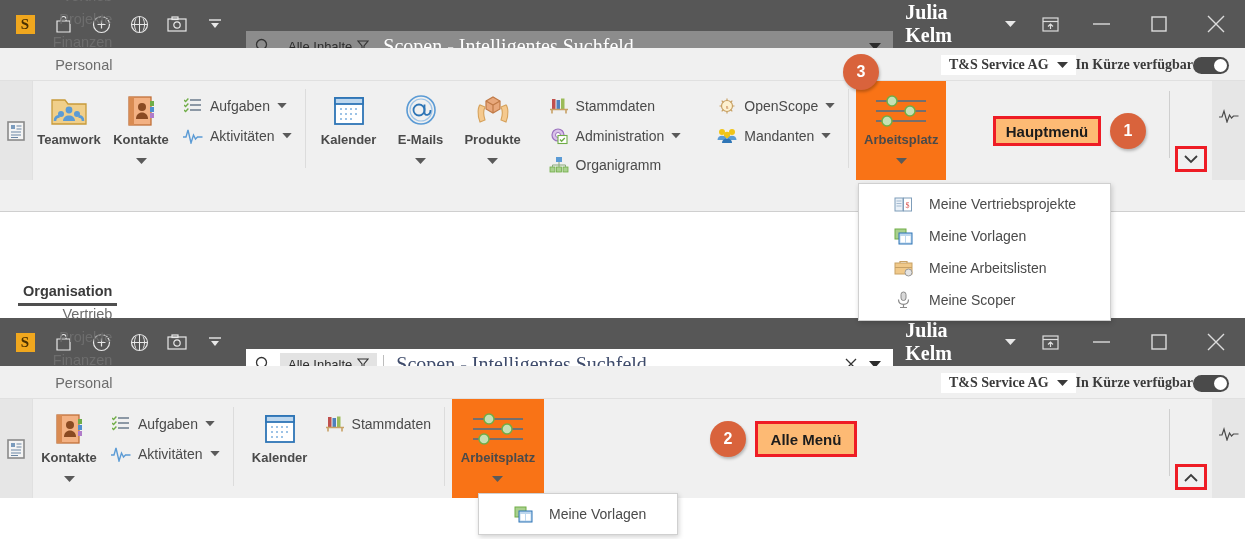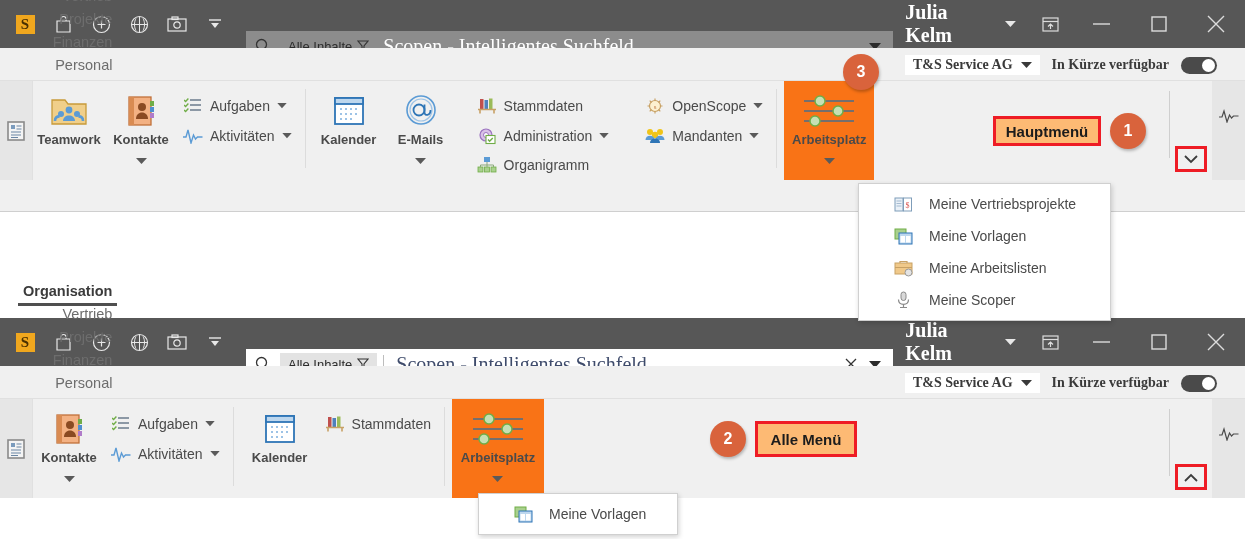--- a/index.html
+++ b/index.html
@@ -64,21 +64,21 @@
     position: relative; border-bottom: 1px solid #e0e0e0;
   }
   .tabs { display: flex; align-items: flex-end; padding-left: 10px; flex-direction: column; }
   .tab {
     font-size: 14.5px; color: #6d6d6d; padding: 0 13px 7px 13px; position: relative;
   }
   .tab.active { color: #3b3b3b; font-weight: bold; }
   .tab.active::after {
     content:''; position:absolute; left:8px; right:8px; bottom:0; height:3px; background:#4f4f4f;
   }
-  .tabbar-right { margin-left: auto; display: flex; align-items: center; padding-bottom: 5px; padding-right: 28px; gap: 12px; }
+  .tabbar-right { margin-left: auto; display: flex; align-items: center; padding-bottom: 5px; padding-right: 16px; gap: 0; }
   .org-select {
     background: #ffffff; font-size: 14px; font-weight: bold; color: #3a3a3a;
     padding: 2px 8px; display: flex; align-items: center; gap: 8px;
     font-family: "Liberation Serif", serif;
   }
   .avail-label { font-size: 14px; font-weight: bold; color: #3a3a3a; font-family: "Liberation Serif", serif; }
   .toggle {
     width: 36px; height: 17px; background: #4a4a4a; border-radius: 9px; position: relative;
   }
   .toggle::after {
@@ -377,20 +377,36 @@
                 <path d="M21.5 10.5v8c0 3.5 6 3.5 6-2.5" fill="none" stroke="#2e75b6" stroke-width="1.8"></path>
               </svg>
           </div>
           <div class="bb-label">E-Mails</div>
           <div class="bb-caret">
             <svg width="11" height="7" viewBox="0 0 11 7">
                 <path d="M0 0h11L5.5 6z" fill="#5a5a5a"></path>
               </svg>
           </div>
         </div>
+        <div class="big-btn">
+          <div class="bb-ico">
+            <svg width="38" height="32" viewBox="0 0 38 32">
+                <path d="M12 6l7-4 7 4v8l-7 4-7-4z" fill="#e8a87c" stroke="#c07a47" stroke-width="1.2"></path>
+                <path d="M12 6l7 4 7-4M19 10v8" stroke="#c07a47" stroke-width="1.2" fill="none"></path>
+                <path d="M6 10c-2 2-3 10 0 17l5-2c-2-6-1-11 0-13z" fill="#f5c98e" stroke="#d6a25c" stroke-width="1.1"></path>
+                <path d="M32 10c2 2 3 10 0 17l-5-2c2-6 1-11 0-13z" fill="#f5c98e" stroke="#d6a25c" stroke-width="1.1"></path>
+              </svg>
+          </div>
+          <div class="bb-label">Produkte</div>
+          <div class="bb-caret">
+            <svg width="11" height="7" viewBox="0 0 11 7">
+                <path d="M0 0h11L5.5 6z" fill="#5a5a5a"></path>
+              </svg>
+          </div>
+        </div>
 
         <div class="small-col" style="margin-left:14px">
           <div class="small-btn">
             <span class="sb-ico">
               <svg width="20" height="18" viewBox="0 0 20 18">
                   <rect x="3" y="2" width="3.5" height="10" fill="#c0504d"></rect>
                   <rect x="7.5" y="3" width="3.5" height="9" fill="#4f81bd"></rect>
                   <rect x="12" y="1.5" width="3.5" height="10.5" fill="#9bbb59"></rect>
                   <path d="M1 12.5h18M3 12.5v4M17 12.5v4" stroke="#c8a165" stroke-width="1.6" fill="none"></path>
                 </svg>

